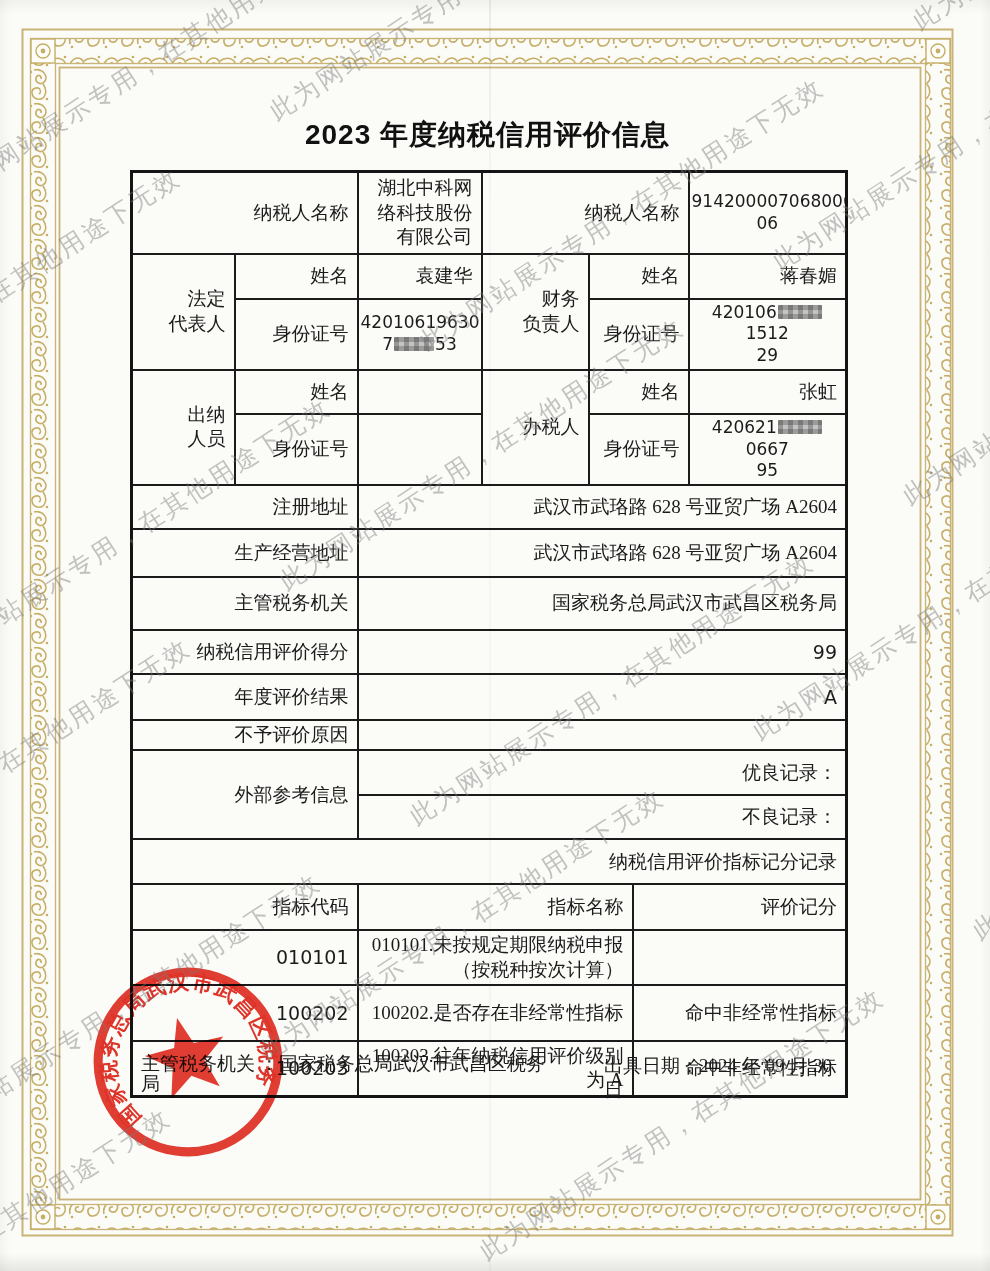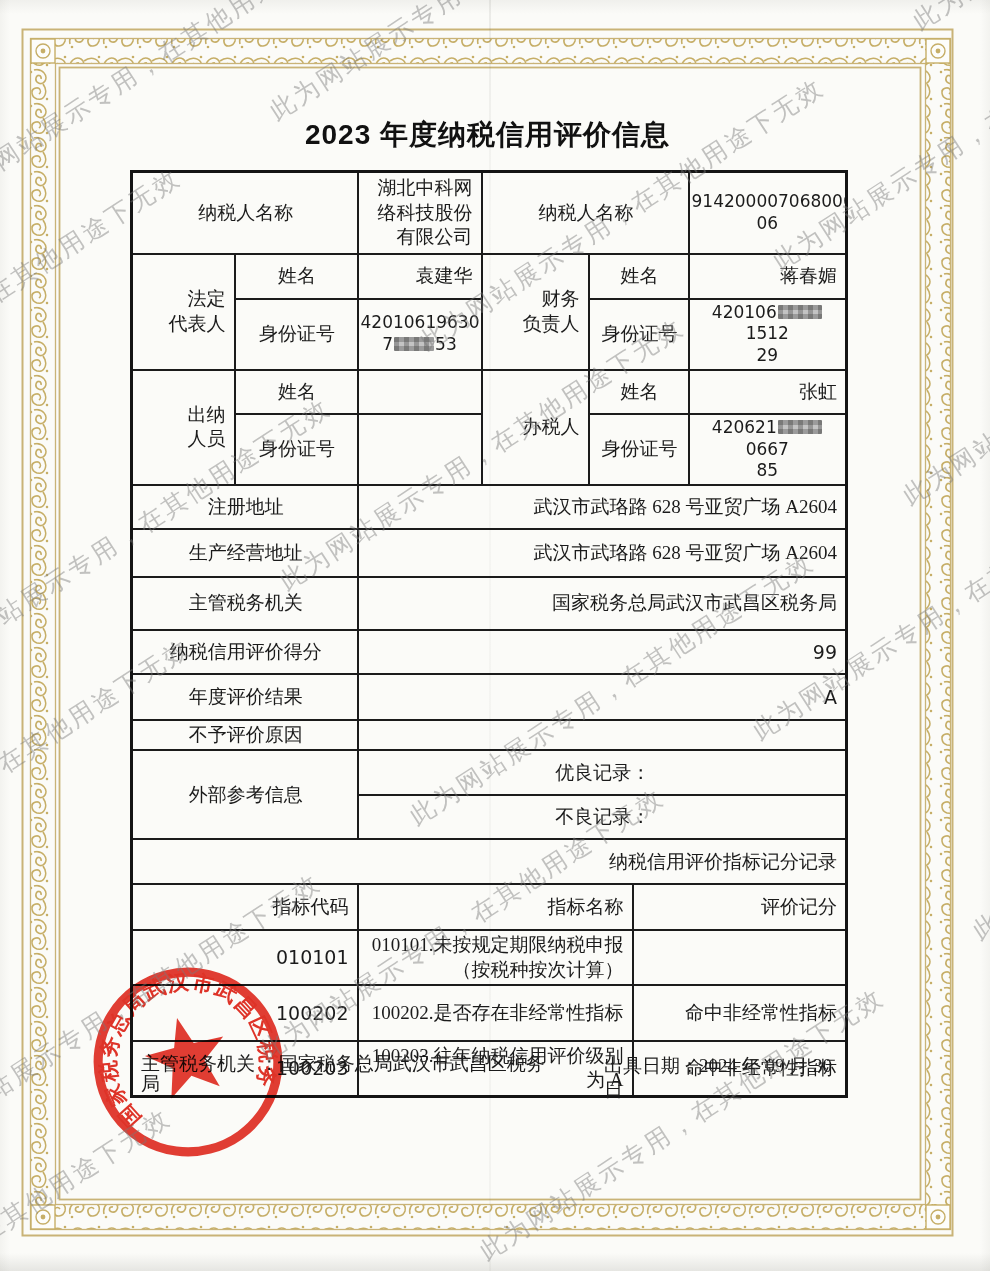--- a/index.html
+++ b/index.html
@@ -41,21 +41,21 @@
   #main-table{
     position:absolute;left:130px;top:170px;width:715px;z-index:10;
     border-collapse:collapse;table-layout:fixed;
     border:3px solid #141414;
   }
   #main-table td{
     border:2px solid #1b1b1b;
     font-size:19px;line-height:1.28;
     padding:2px 8px;overflow:hidden;vertical-align:middle;
   }
-  .lab{text-align:center;padding-left:10px !important;}
+  .lab{text-align:right;padding-left:10px !important;}
   .ctr{text-align:right;}
   .ml{white-space:pre-line;}
   .num{font-family:"DejaVu Sans","Liberation Sans",sans-serif;}
   .idcell{font-family:"DejaVu Sans","Liberation Sans",sans-serif;font-size:17px !important;
     text-align:center;padding:2px 2px !important;line-height:1.45;}
   .mask{display:inline-block;height:14px;vertical-align:-1px;margin:0 1px;border-radius:1px;
     background:
       repeating-linear-gradient(90deg,#9e9e9e 0 5px,#d6d6d6 5px 10px),
       repeating-linear-gradient(0deg,#adadad 0 5px,#e3e3e3 5px 9px);
     background-blend-mode:multiply;opacity:.9;}
@@ -170,21 +170,21 @@
     <td rowspan="2" class="ctr">办税人</td>
     <td colspan="2" class="lab">姓名</td>
     <td class="ctr">张虹</td>
   </tr>
   <tr style="height:54px">
     <td class="lab">身份证号</td>
     <td class="idcell"></td>
     <td colspan="2" class="lab">身份证号</td>
     <td class="idcell">
       <span>420621</span><span class="mask mw-m"></span><span>0667</span><br>
-      <span>85</span>
+      <span>95</span>
     </td>
   </tr>
   <tr style="height:44px">
     <td colspan="2" class="lab">注册地址</td>
     <td colspan="5" class="ctr">武汉市武珞路 628 号亚贸广场 A2604</td>
   </tr>
   <tr style="height:48px">
     <td colspan="2" class="lab">生产经营地址</td>
     <td colspan="5" class="ctr">武汉市武珞路 628 号亚贸广场 A2604</td>
   </tr>

